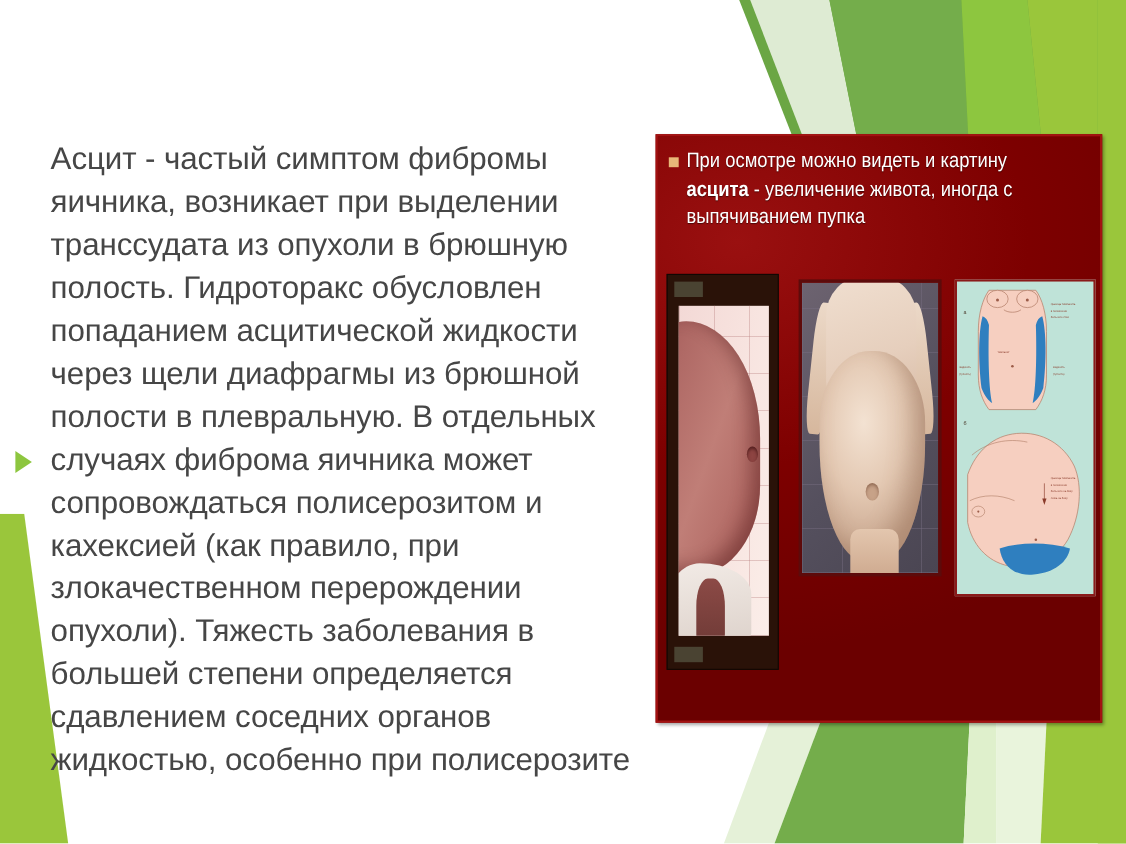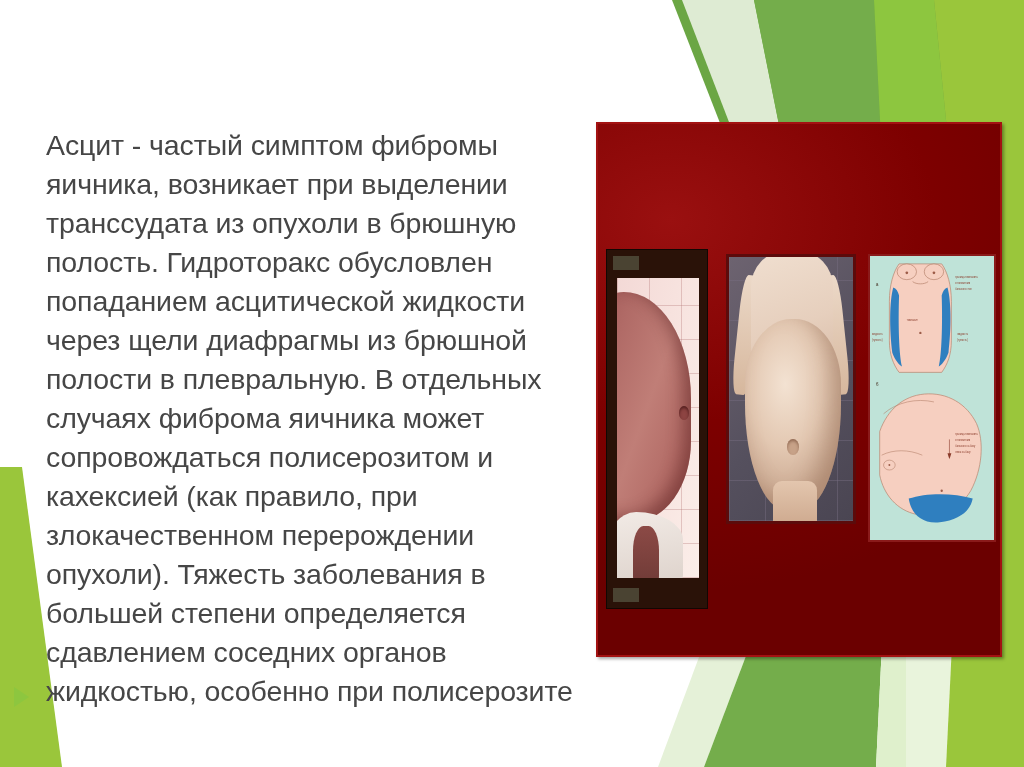--- a/index.html
+++ b/index.html
@@ -34,21 +34,21 @@
 
   
   .text-col {
     position: absolute;
     left: 14px;
     top: 126px;
     width: 560px;
   }
   .bullet-row {
     display: flex;
-    align-items: flex-end;
+    align-items: center;
   }
   .bullet-marker {
     flex: 0 0 auto;
     width: 32px;
     padding-top: 8px;
     text-align: left;
   }
   .bullet-tri {
     display: inline-block;
     width: 0; height: 0;
@@ -319,20 +319,28 @@
       <div class="bullet-marker">
         <span class="bullet-tri"></span>
       </div>
       <div class="bullet-text">Асцит - частый симптом фибромы яичника, возникает при выделении транссудата из опухоли в брюшную полость. Гидроторакс обусловлен попаданием асцитической жидкости через щели диафрагмы из брюшной полости в плевральную. В отдельных случаях фиброма яичника может сопровождаться полисерозитом и кахексией (как правило, при злокачественном перерождении опухоли). Тяжесть заболевания в большей степени определяется сдавлением соседних органов жидкостью, особенно при полисерозите</div>
     </div>
   </div>
 
   <div class="red-panel">
     <div class="red-panel-bg"></div>
 
+    <div class="red-head">
+      <div class="red-head-marker">
+        <span class="sq-bullet"></span>
+      </div>
+      <div class="red-head-text">
+        <span>При осмотре можно видеть и картину </span><b>асцита</b><span> - увеличение живота, иногда с выпячиванием пупка</span>
+      </div>
+    </div>
 
     <div class="img-strip">
 
       <div class="photo1">
         <div class="p1-tab-t"></div>
         <div class="p1-tab-b"></div>
         <div class="photo1-inner">
           <div class="p1-belly"></div>
           <div class="p1-navel"></div>
           <div class="p1-cloth"></div>

